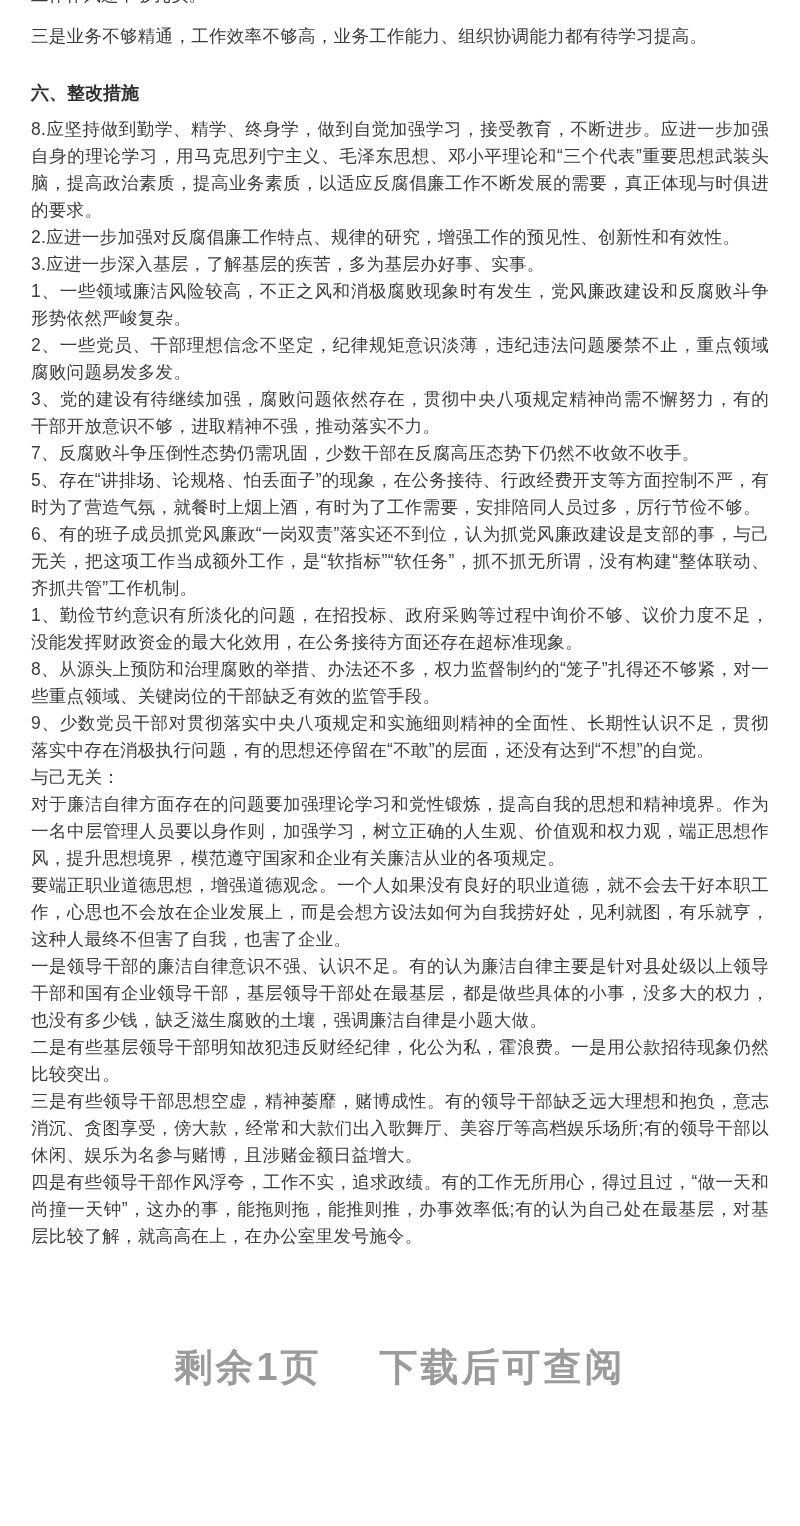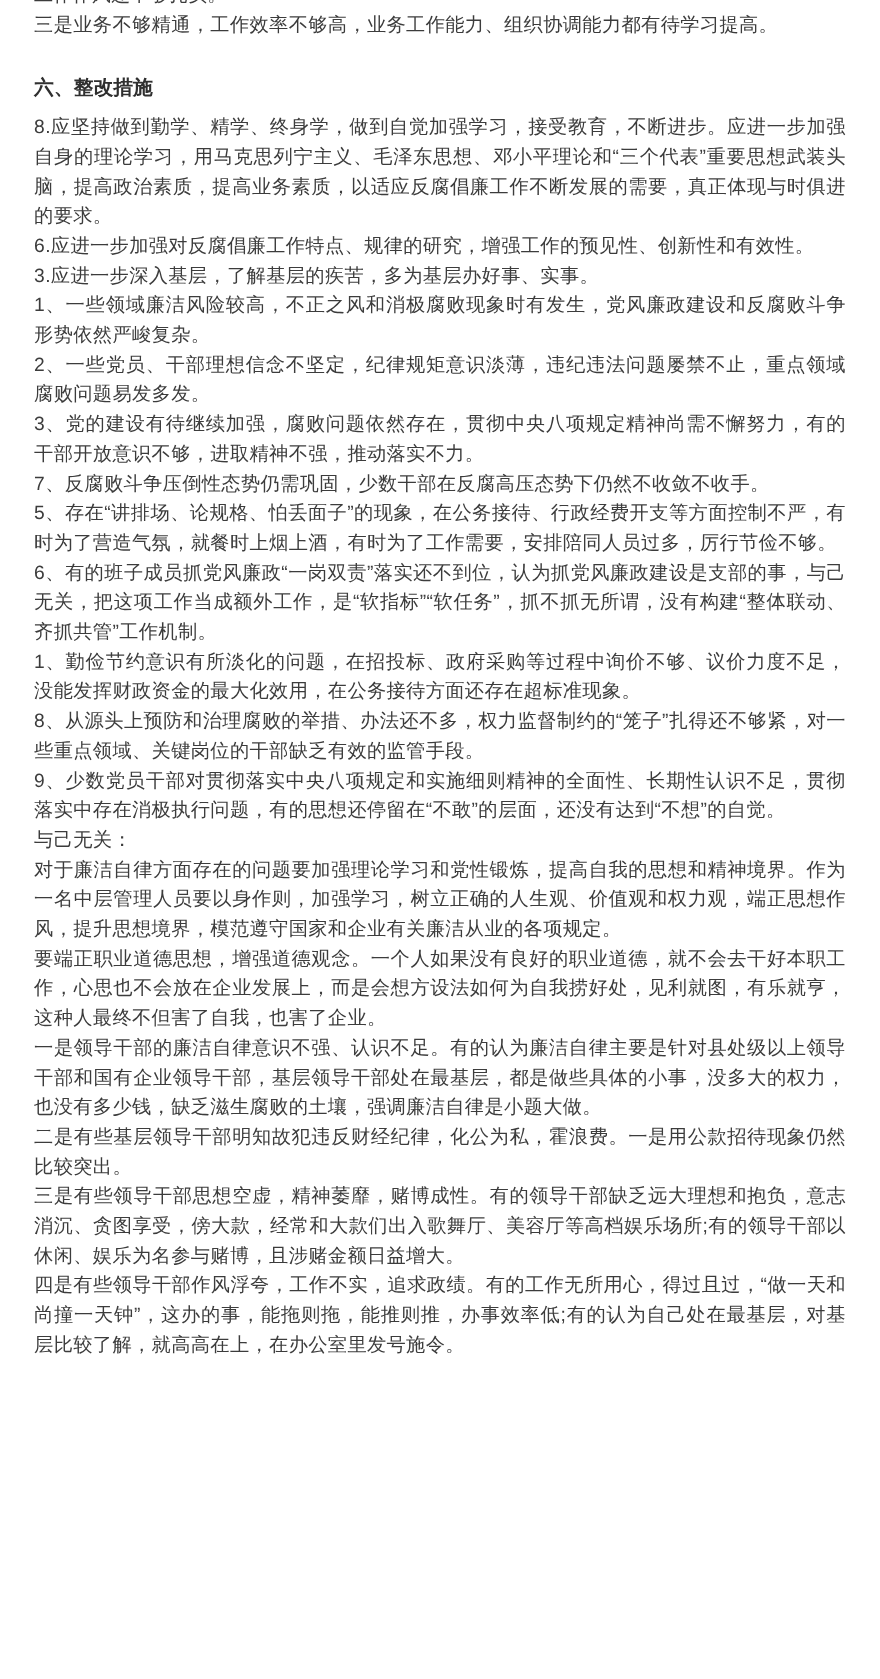--- a/index.html
+++ b/index.html
@@ -31,21 +31,21 @@
   }
   p.doc-par {
     margin: 0;
     font-size: 17.5px;
     line-height: 27px;
     text-align: justify;
     letter-spacing: 0.3px;
     word-break: break-all;
   }
   p.lead {
-    margin-top: 0;
+    margin-top: 14px;
   }
   h2.section-heading {
     margin: 30px 0 9px 0;
     font-size: 18px;
     line-height: 27px;
     font-weight: bold;
     color: #2f2f2f;
   }
   .footer-notice {
     margin-top: 92px;
@@ -66,33 +66,37 @@
 
   <div class="clipped-line">
     <span>工作作风还不够扎实。</span>
   </div>
 
   <p class="doc-par lead">三是业务不够精通，工作效率不够高，业务工作能力、组织协调能力都有待学习提高。</p>
 
   <h2 class="section-heading">六、整改措施</h2>
 
   <p class="doc-par">8.应坚持做到勤学、精学、终身学，做到自觉加强学习，接受教育，不断进步。应进一步加强自身的理论学习，用马克思列宁主义、毛泽东思想、邓小平理论和“三个代表”重要思想武装头脑，提高政治素质，提高业务素质，以适应反腐倡廉工作不断发展的需要，真正体现与时俱进的要求。</p>
-  <p class="doc-par">6.应进一步加强对反腐倡廉工作特点、规律的研究，增强工作的预见性、创新性和有效性。</p>
+  <p class="doc-par">2.应进一步加强对反腐倡廉工作特点、规律的研究，增强工作的预见性、创新性和有效性。</p>
   <p class="doc-par">3.应进一步深入基层，了解基层的疾苦，多为基层办好事、实事。</p>
   <p class="doc-par">1、一些领域廉洁风险较高，不正之风和消极腐败现象时有发生，党风廉政建设和反腐败斗争形势依然严峻复杂。</p>
   <p class="doc-par">2、一些党员、干部理想信念不坚定，纪律规矩意识淡薄，违纪违法问题屡禁不止，重点领域腐败问题易发多发。</p>
   <p class="doc-par">3、党的建设有待继续加强，腐败问题依然存在，贯彻中央八项规定精神尚需不懈努力，有的干部开放意识不够，进取精神不强，推动落实不力。</p>
   <p class="doc-par">7、反腐败斗争压倒性态势仍需巩固，少数干部在反腐高压态势下仍然不收敛不收手。</p>
   <p class="doc-par">5、存在“讲排场、论规格、怕丢面子”的现象，在公务接待、行政经费开支等方面控制不严，有时为了营造气氛，就餐时上烟上酒，有时为了工作需要，安排陪同人员过多，厉行节俭不够。</p>
   <p class="doc-par">6、有的班子成员抓党风廉政“一岗双责”落实还不到位，认为抓党风廉政建设是支部的事，与己无关，把这项工作当成额外工作，是“软指标”“软任务”，抓不抓无所谓，没有构建“整体联动、齐抓共管”工作机制。</p>
   <p class="doc-par">1、勤俭节约意识有所淡化的问题，在招投标、政府采购等过程中询价不够、议价力度不足，没能发挥财政资金的最大化效用，在公务接待方面还存在超标准现象。</p>
   <p class="doc-par">8、从源头上预防和治理腐败的举措、办法还不多，权力监督制约的“笼子”扎得还不够紧，对一些重点领域、关键岗位的干部缺乏有效的监管手段。</p>
   <p class="doc-par">9、少数党员干部对贯彻落实中央八项规定和实施细则精神的全面性、长期性认识不足，贯彻落实中存在消极执行问题，有的思想还停留在“不敢”的层面，还没有达到“不想”的自觉。</p>
   <p class="doc-par">与己无关：</p>
   <p class="doc-par">对于廉洁自律方面存在的问题要加强理论学习和党性锻炼，提高自我的思想和精神境界。作为一名中层管理人员要以身作则，加强学习，树立正确的人生观、价值观和权力观，端正思想作风，提升思想境界，模范遵守国家和企业有关廉洁从业的各项规定。</p>
   <p class="doc-par">要端正职业道德思想，增强道德观念。一个人如果没有良好的职业道德，就不会去干好本职工作，心思也不会放在企业发展上，而是会想方设法如何为自我捞好处，见利就图，有乐就亨，这种人最终不但害了自我，也害了企业。</p>
   <p class="doc-par">一是领导干部的廉洁自律意识不强、认识不足。有的认为廉洁自律主要是针对县处级以上领导干部和国有企业领导干部，基层领导干部处在最基层，都是做些具体的小事，没多大的权力，也没有多少钱，缺乏滋生腐败的土壤，强调廉洁自律是小题大做。</p>
   <p class="doc-par">二是有些基层领导干部明知故犯违反财经纪律，化公为私，霍浪费。一是用公款招待现象仍然比较突出。</p>
   <p class="doc-par">三是有些领导干部思想空虚，精神萎靡，赌博成性。有的领导干部缺乏远大理想和抱负，意志消沉、贪图享受，傍大款，经常和大款们出入歌舞厅、美容厅等高档娱乐场所;有的领导干部以休闲、娱乐为名参与赌博，且涉赌金额日益增大。</p>
   <p class="doc-par">四是有些领导干部作风浮夸，工作不实，追求政绩。有的工作无所用心，得过且过，“做一天和尚撞一天钟”，这办的事，能拖则拖，能推则推，办事效率低;有的认为自己处在最基层，对基层比较了解，就高高在上，在办公室里发号施令。</p>
 
+  <div class="footer-notice">
+    <span>剩余1页</span>
+    <span>下载后可查阅</span>
+  </div>
 
 </div>
 
 </body></html>

